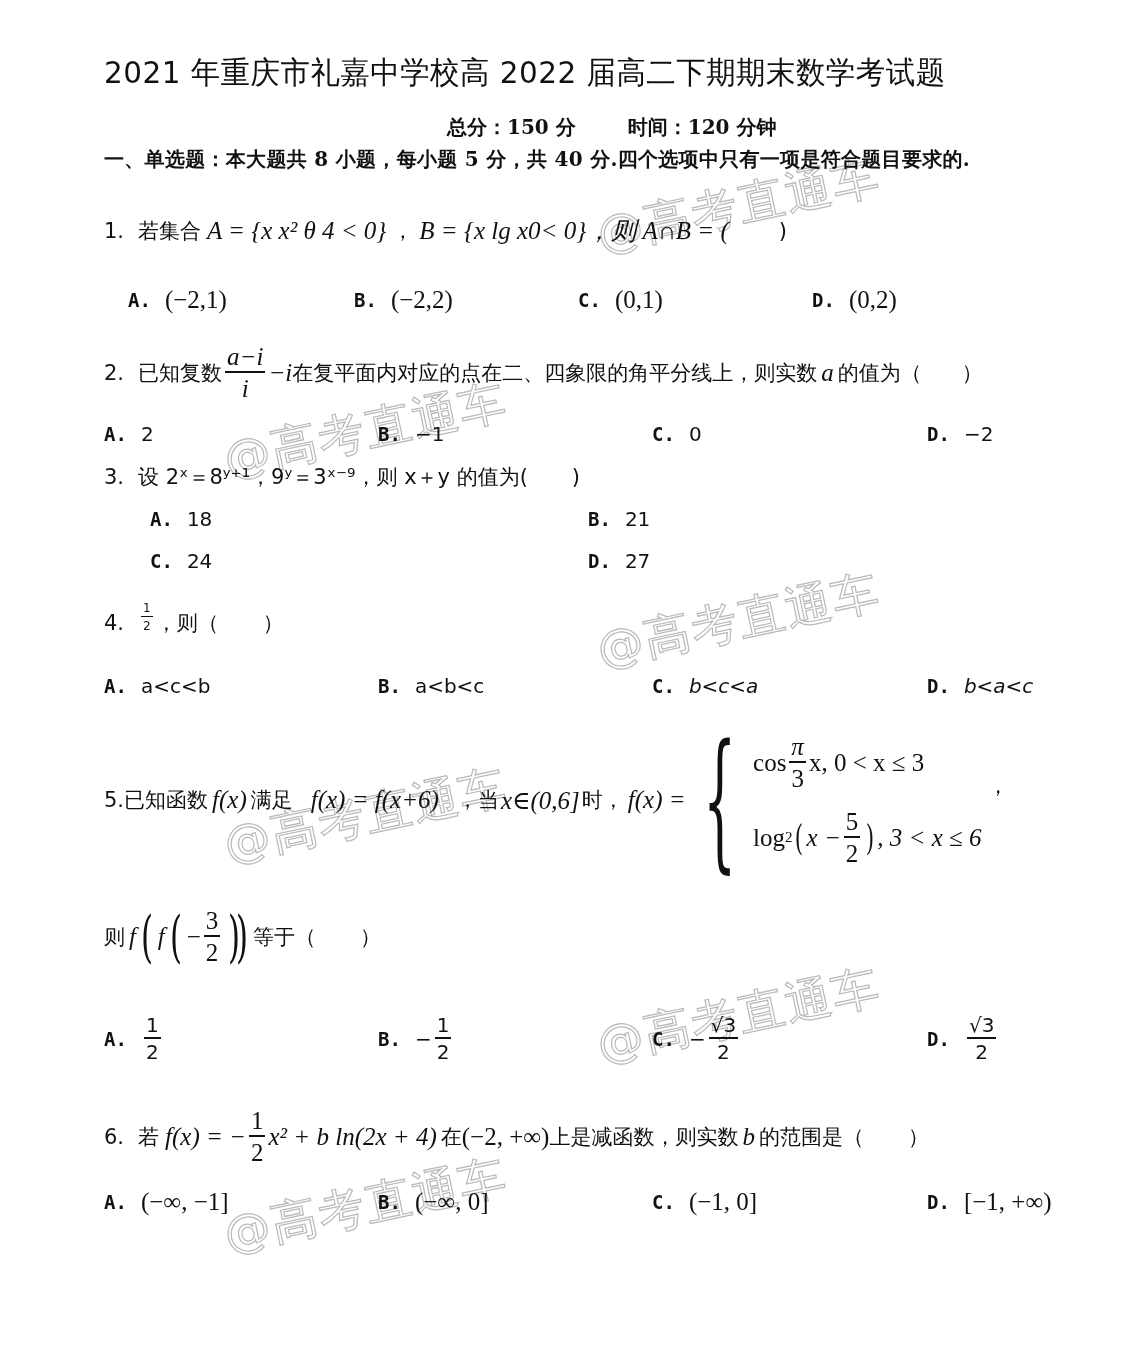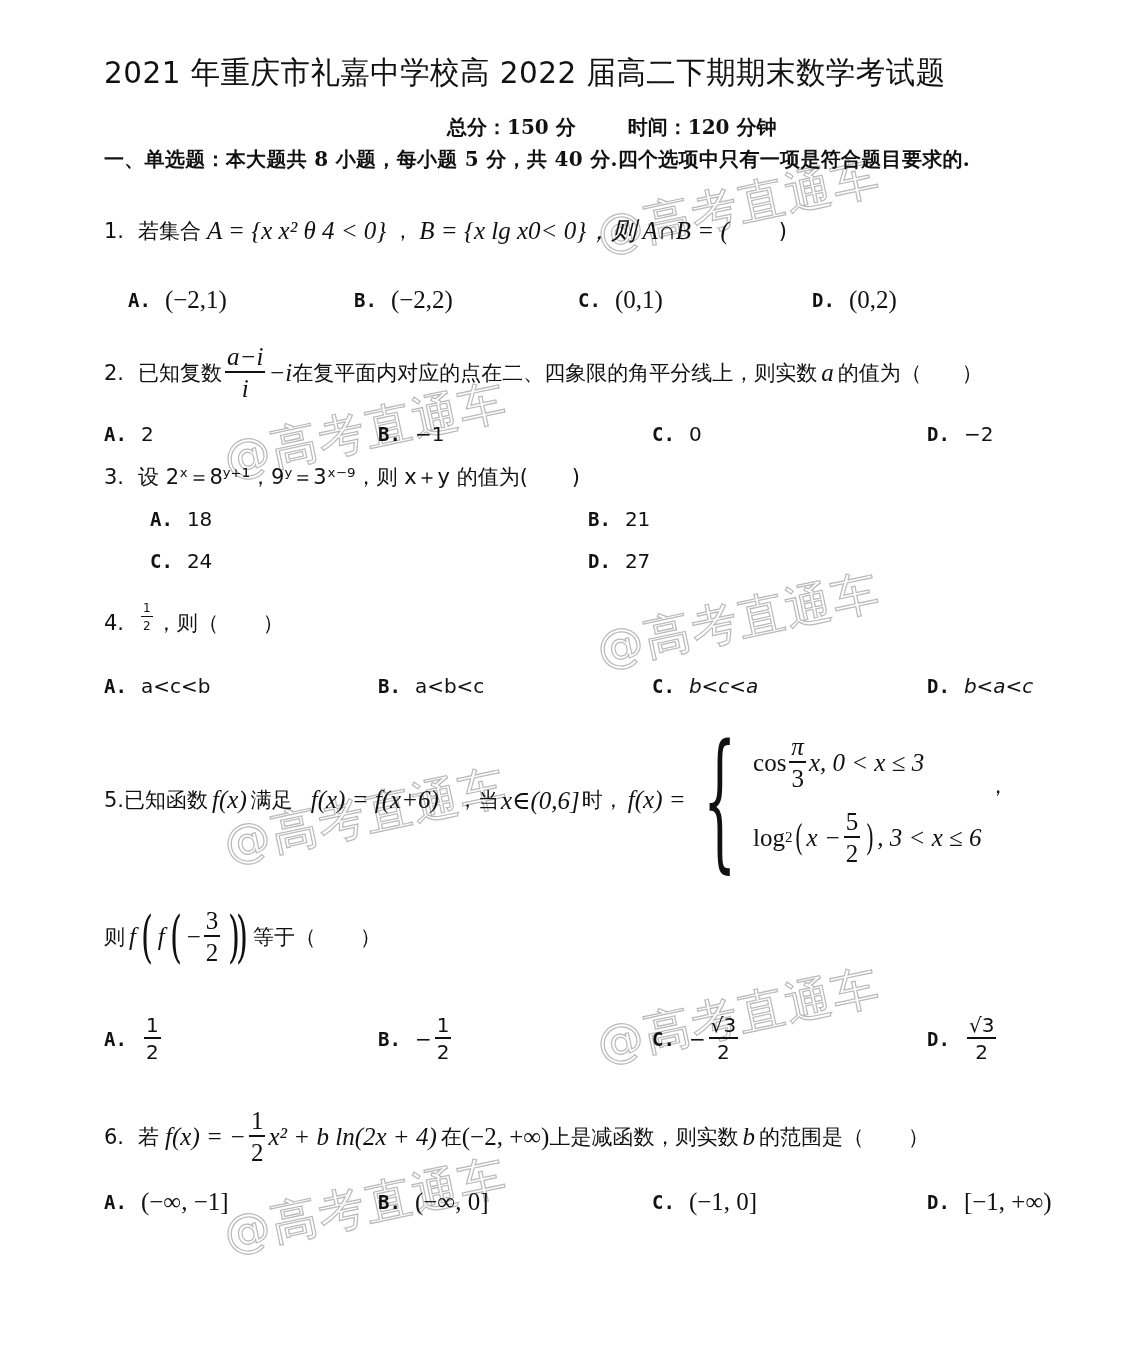--- a/index.html
+++ b/index.html
@@ -169,21 +169,21 @@
   <span>时，</span>
   <span class="math" style="margin-left:4px;">f(x) =</span>
   <span class="brace">{</span>
   <span class="cases math rm">
     <span class="piece">
       <span>cos</span>
       <span class="frac">
           <span class="n" style="font-style:italic;">π</span>
           <span class="d">3</span>
         </span>
-      <span style="font-style:italic;">x, 0 &lt; x ≤ 3</span>
+      <span style="">x, 0 &lt; x ≤ 3</span>
     </span>
     <span class="piece">
       <span>log</span>
         <sub>2</sub>
       <span class="mid-paren">(</span>
       <span style="font-style:italic;">x −</span>
       <span class="frac">
           <span class="n">5</span>
           <span class="d">2</span>
         </span>

